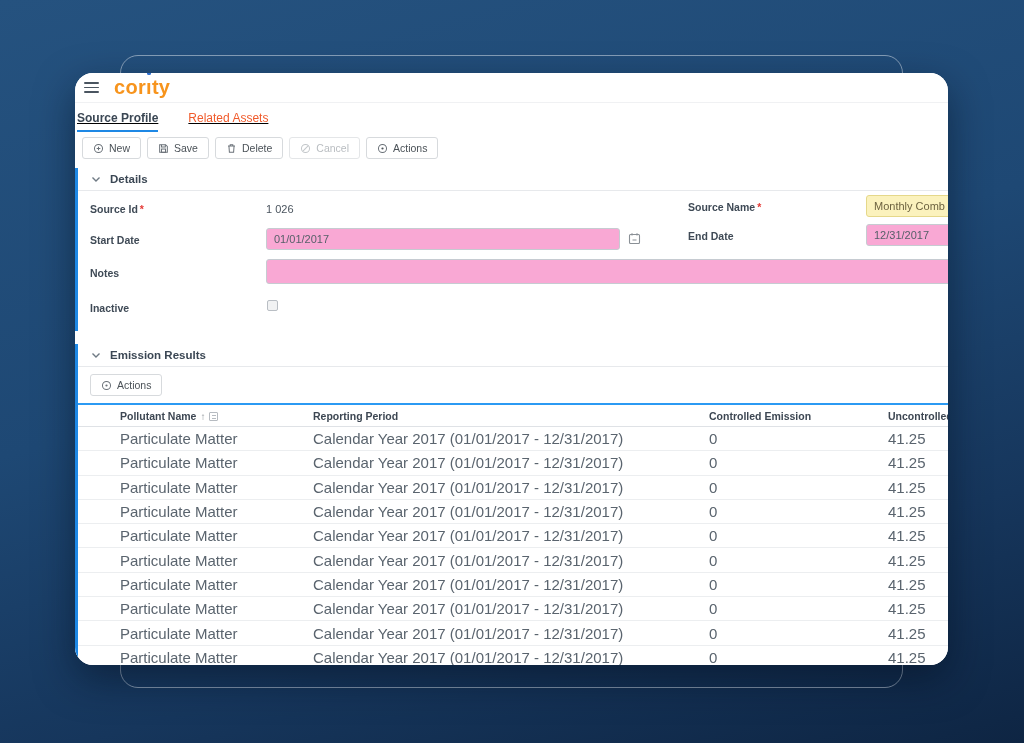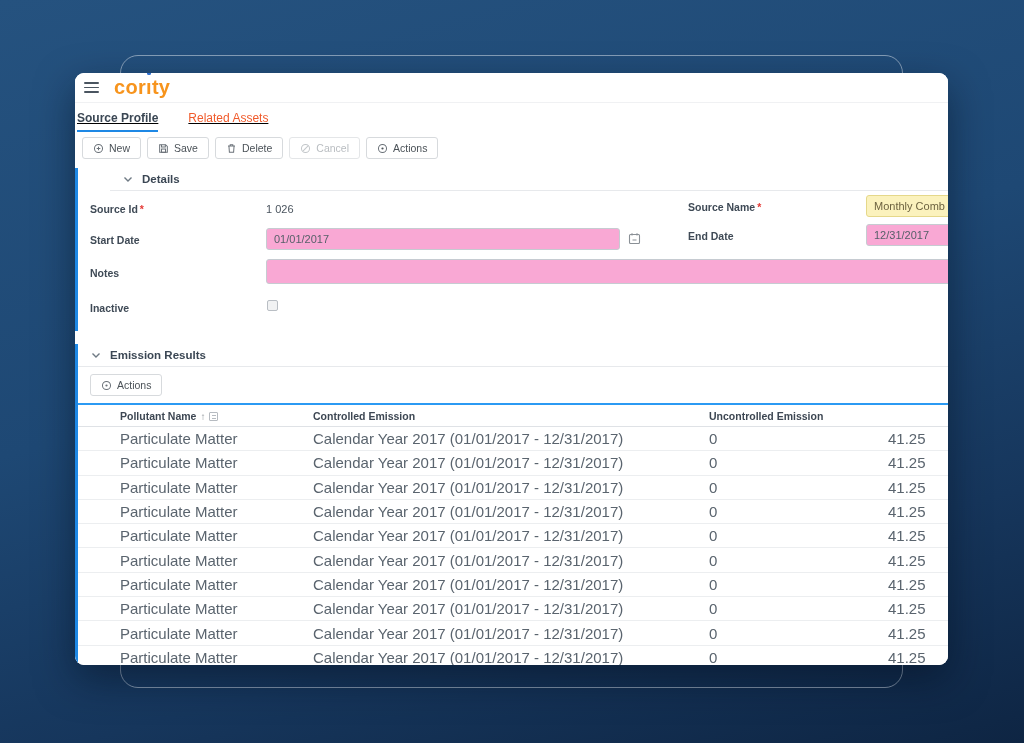--- a/index.html
+++ b/index.html
@@ -12,21 +12,21 @@
 
   
   .frame {
     position:absolute; left:120px; top:55px; width:783px; height:633px;
     border:1px solid rgba(215,224,235,.55); border-radius:18px;
   }
 
   
   .card {
     position:absolute; left:75px; top:73px; width:873px; height:592px;
-    background:#fff; border-radius:9px; overflow:hidden;
+    background:#fff; border-radius:18px; overflow:hidden;
     box-shadow:0 14px 38px rgba(3,14,30,.5);
   }
 
   
   .topbar { height:30px; display:flex; align-items:center; padding-left:9px; background:#fff; border-bottom:1px solid #f0f1f3; }
   .hamburger { width:15px; height:11px; display:flex; flex-direction:column; justify-content:space-between; cursor:pointer; }
   .hamburger span { display:block; height:1.6px; background:#4a5560; border-radius:1px; }
   .logo { margin-left:15px; font-size:20px; font-weight:700; color:#f7941d; letter-spacing:.3px; line-height:1; position:relative; top:-1px; }
   .logo .dot-i { position:relative; }
   .logo .dot-i::before { content:''; position:absolute; top:-3.5px; left:1.1px; width:3.4px; height:3.4px; border-radius:50%; background:#2f6fd0; }
@@ -43,21 +43,21 @@
   .tbtn { display:inline-flex; align-items:center; gap:5px; height:22px; padding:0 10px;
           background:#fff; border:1px solid #d7dadd; border-radius:3px;
           font-family:"Liberation Sans", sans-serif; font-size:10.5px; font-weight:400; color:#4b5258; cursor:pointer; }
   .tbtn .bicon { display:inline-flex; }
   .tbtn .bicon svg { stroke:#6b7279; }
   .tbtn.disabled { color:#b9bdc1; border-color:#e4e6e8; cursor:default; }
   .tbtn.disabled .bicon svg { stroke:#c3c7ca; }
 
   
   .panel { position:absolute; left:0; width:873px; background:#fff; border-left:3px solid #1e88e5; }
-  .panel-details { top:95px; height:163px;padding-left:32px; }
+  .panel-details { top:95px; height:163px; }
   .panel-emission { top:271px; height:321px; }
   .section-head { height:23px; display:flex; align-items:center; gap:9px; padding-left:13px;
                   border-bottom:1px solid #e7e9ec; color:#3b4754; font-size:11.5px; font-weight:700; cursor:pointer; }
   .chev svg { stroke:#6f7a84; display:block; }
 
   
   .f-label { position:absolute; font-size:10.5px; font-weight:700; color:#3f4a56; }
   .req { color:#e53935; margin-left:2px; }
   .f-value { position:absolute; font-size:11px; color:#4a545e; }
   .txt { position:absolute; height:22px; border:1px solid #c6cbd1; border-radius:3px;
@@ -207,20 +207,21 @@
         </span>
         <span>Actions</span>
       </button>
     </div>
 
     <div class="table">
       <div class="thead">
         <div class="th">
           <span class="u">Pollutant Name</span><span class="sort-arrow">↑</span><span class="menu-sq"></span>
         </div>
+        <div class="th"><span class="u">Reporting Period</span></div>
         <div class="th"><span class="u">Controlled Emission</span></div>
         <div class="th"><span class="u">Uncontrolled Emission</span></div>
       </div>
       <div>
           <div class="trow">
             <div class="tcell">Particulate Matter</div>
             <div class="tcell">Calendar Year 2017 (01/01/2017 - 12/31/2017)</div>
             <div class="tcell">0</div>
             <div class="tcell">41.25</div>
           </div>

